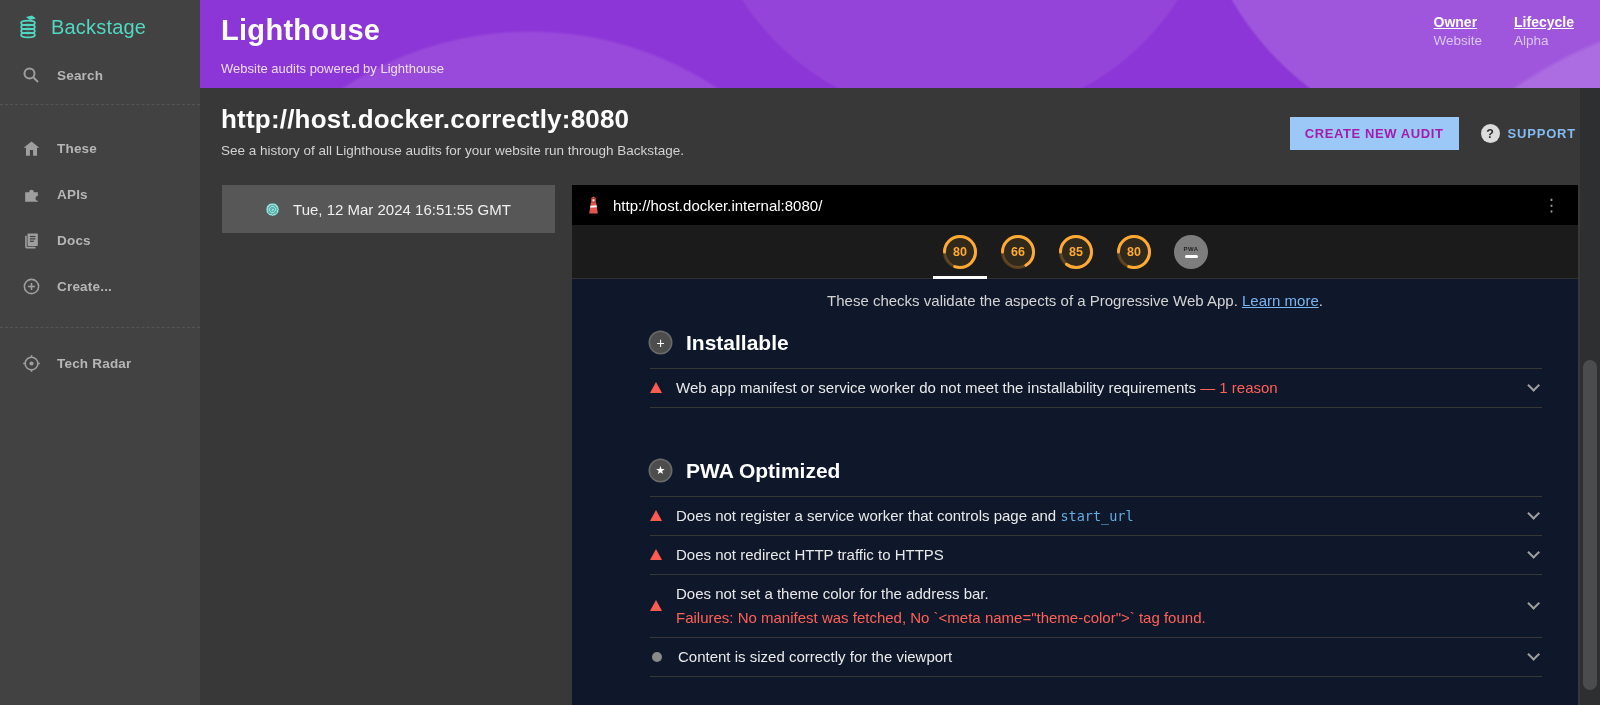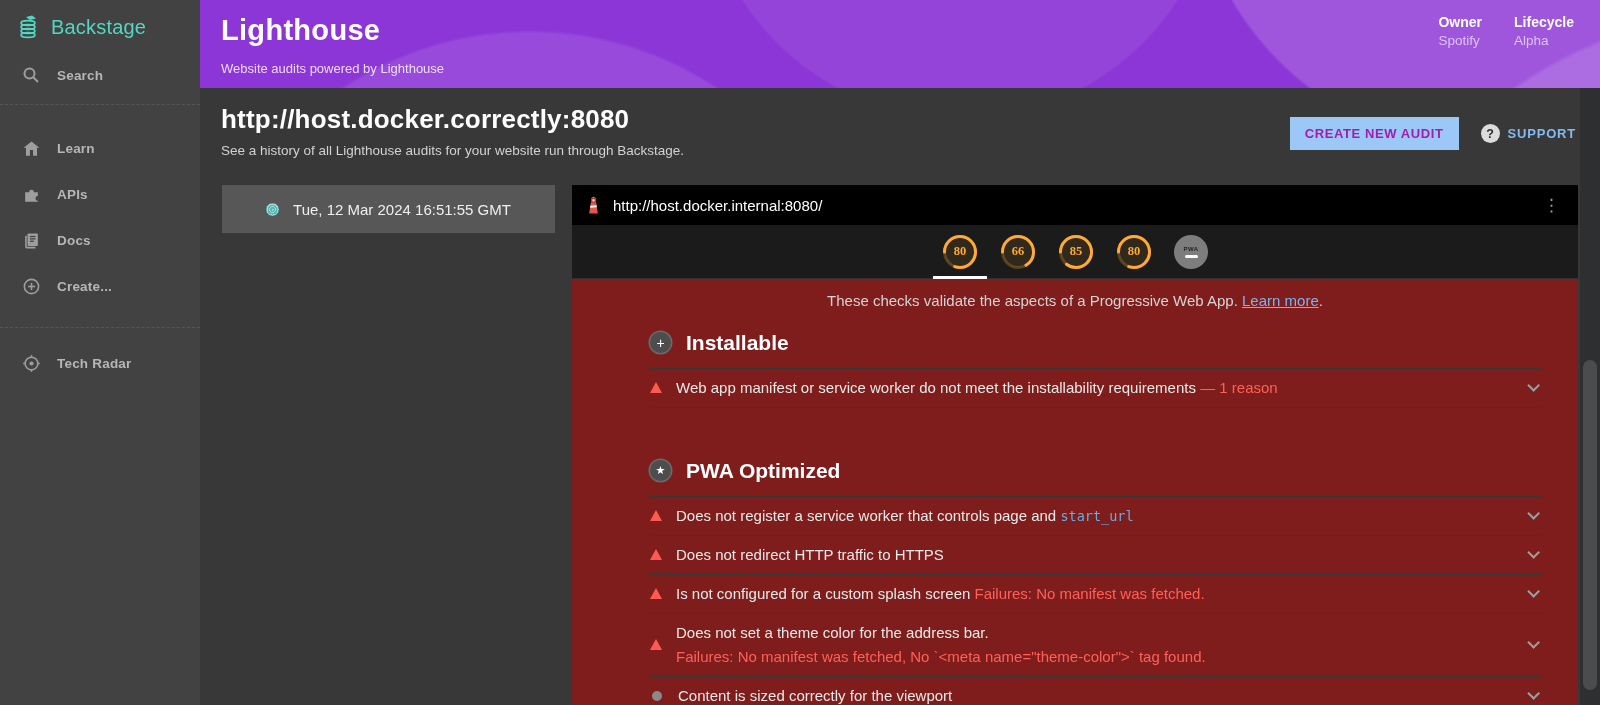--- a/index.html
+++ b/index.html
@@ -35,21 +35,21 @@
       radial-gradient(circle 420px at 1555px 430px, rgba(255,255,255,.13) 0 99%, transparent 100%),
       radial-gradient(circle 340px at 330px 370px, rgba(255,255,255,.10) 0 99%, transparent 100%),
       radial-gradient(circle 260px at 760px -140px, rgba(255,255,255,.07) 0 99%, transparent 100%);
     display:flex; justify-content:space-between; align-items:flex-start;
     padding:14px 26px 0 21px; color:#fff;
   }
   .banner-title { font-size:29px; font-weight:bold; letter-spacing:.3px; }
   .banner-sub { font-size:13px; color:rgba(255,255,255,.82); margin-top:14px; }
   .banner-meta { display:flex; gap:32px; margin-top:0; }
   .meta-block { text-align:left; }
-  .meta-label { font-size:14px; font-weight:bold; color:#fff; }
+  .meta-label { font-size:14px; font-weight:bold; color:#fff;text-decoration:underline; }
   .meta-value { font-size:13.5px; color:#d9c6f2; margin-top:3px; }
 
   
   .page-head { height:97px; display:flex; justify-content:space-between; align-items:flex-start; padding:16px 24px 0 21px; }
   .page-title { font-size:26px; font-weight:bold; color:#fff; letter-spacing:.2px; }
   .page-sub { font-size:13.5px; color:#d2d2d2; margin-top:8px; }
   .head-actions { display:flex; align-items:center; gap:22px; margin-top:13px; }
   .create-btn {
     background:#9cc8f7; color:#a21caf; border:none; border-radius:0;
     font-family:"Liberation Sans", sans-serif;
@@ -71,40 +71,40 @@
     gap:14px; cursor:pointer;
   }
   .audit-dot {
     width:13px; height:13px; border-radius:50%;
     background:
       repeating-radial-gradient(circle at 50% 50%, #9fdcd8 0 1px, #5cb5ae 1px 2.5px);
   }
   .audit-time { color:#efefef; font-size:15px; }
 
   
-  .report { flex:1; background:#7f1d1d; display:flex; flex-direction:column; overflow:hidden; }
+  .report { flex:1; background:#0f172a; display:flex; flex-direction:column; overflow:hidden; }
   .url-bar {
     height:40px; background:#000; display:flex; align-items:center; padding:0 14px; gap:12px;
   }
   .url-text { color:#fff; font-size:15px; flex:1; }
   .kebab { color:#9e9e9e; font-size:17px; cursor:pointer; line-height:1; padding:0 4px; letter-spacing:0; }
 
   .gauge-strip {
     height:54px; background:#1b1b1b; border-bottom:1px solid #313131;
     display:flex; align-items:center; justify-content:center; gap:22px;
   }
   .gauge-wrap { position:relative; height:54px; display:flex; align-items:center; cursor:pointer; }
   .gauge-wrap.active::after {
     content:""; position:absolute; left:-9px; right:-9px; bottom:0; height:3px; background:#fff;
   }
   .gauge { width:36px; height:36px; position:relative; }
   .gauge svg { transform:rotate(-90deg); display:block; }
   .gauge .score {
     position:absolute; inset:0; display:flex; align-items:center; justify-content:center;
-    font-family:Liberation Serif, serif; font-size:12.5px; font-weight:bold; color:#ffaa33;
+    font-family:Liberation Sans, sans-serif; font-size:12.5px; font-weight:bold; color:#ffaa33;
   }
   .pwa-badge {
     width:34px; height:34px; border-radius:50%; background:#7d7d7d;
     display:flex; flex-direction:column; align-items:center; justify-content:center; gap:3px;
     cursor:pointer;
   }
   .pwa-badge .pwa-lbl { font-size:6px; font-weight:bold; color:#222; letter-spacing:.5px; }
   .pwa-badge .pwa-dash { width:13px; height:3px; border-radius:2px; background:#fff; }
 
   .report-body { flex:1; overflow:hidden; }
@@ -180,21 +180,21 @@
 
   <div class="side-divider"></div>
   <div style="height:14px"></div>
 
   <div class="side-item">
     <span class="side-icon">
       <svg width="19" height="19" viewBox="0 0 24 24" fill="#9e9e9e">
         <path d="M12 3 L2 11 H5 V21 H10 V14 H14 V21 H19 V11 H22 Z"></path>
       </svg>
     </span>
-    <span class="lbl">Learn</span>
+    <span class="lbl">These</span>
   </div>
 
   <div class="side-item">
     <span class="side-icon">
       <svg width="19" height="19" viewBox="0 0 24 24" fill="#9e9e9e">
         <path d="M4 9 h5 a3 3 0 1 1 6 0 h5 v5 a3 3 0 1 0 0 6 v1 H4 Z"></path>
       </svg>
     </span>
     <span class="lbl">APIs</span>
   </div>
@@ -245,21 +245,21 @@
 <div class="main">
 
   <header class="banner">
     <div>
       <div class="banner-title">Lighthouse</div>
       <div class="banner-sub">Website audits powered by Lighthouse</div>
     </div>
     <div class="banner-meta">
       <div class="meta-block">
         <div class="meta-label">Owner</div>
-        <div class="meta-value">Spotify</div>
+        <div class="meta-value">Website</div>
       </div>
       <div class="meta-block">
         <div class="meta-label">Lifecycle</div>
         <div class="meta-value">Alpha</div>
       </div>
     </div>
   </header>
 
   <div class="page-head">
     <div>
@@ -370,25 +370,20 @@
             <span class="row-text"><span>Does not register a service worker that controls page and </span><span class="code">start_url</span></span>
             <span class="chevron"></span>
           </div>
 
           <div class="audit-row">
             <span class="tri"></span>
             <span class="row-text"><span>Does not redirect HTTP traffic to HTTPS</span></span>
             <span class="chevron"></span>
           </div>
 
-          <div class="audit-row">
-            <span class="tri"></span>
-            <span class="row-text"><span>Is not configured for a custom splash screen </span><span class="fail-text">Failures: No manifest was fetched.</span></span>
-            <span class="chevron"></span>
-          </div>
 
           <div class="audit-row two-line" style="min-height:63px">
             <span class="tri"></span>
             <span class="row-text"><span>Does not set a theme color for the address bar.</span><span class="fail-text l2">Failures: No manifest was fetched, No `&lt;meta name="theme-color"&gt;` tag found.</span></span>
             <span class="chevron"></span>
           </div>
 
           <div class="audit-row">
             <span class="dot-neutral"></span>
             <span class="row-text"><span>Content is sized correctly for the viewport</span></span>

